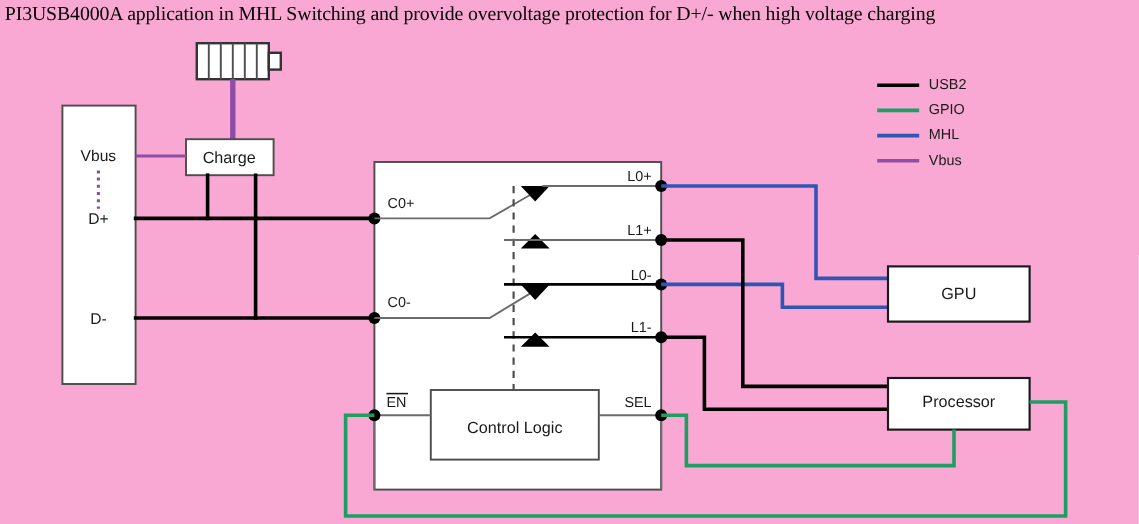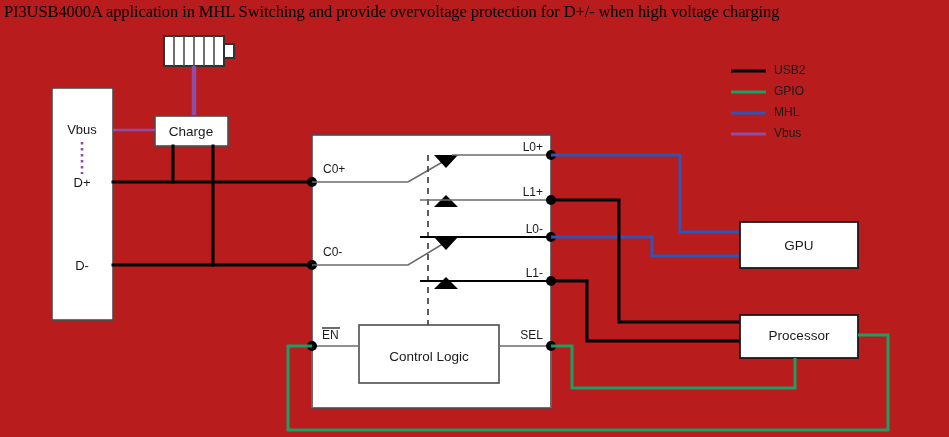--- a/index.html
+++ b/index.html
@@ -7,21 +7,21 @@
     padding: 0;
     background: #ffffff;
   }
   body {
     font-family: "Liberation Sans", sans-serif;
   }
   #page {
     position: relative;
     width: 949px;
     height: 437px;
-    background: #b91c1c;
+    background: #f9a8d4;
     overflow: hidden;
   }
   #title {
     position: absolute;
     left: 4px;
     top: 2px;
     width: 944px;
     font-family: "Liberation Serif", serif;
     font-size: 16.5px;
     color: #000000;

